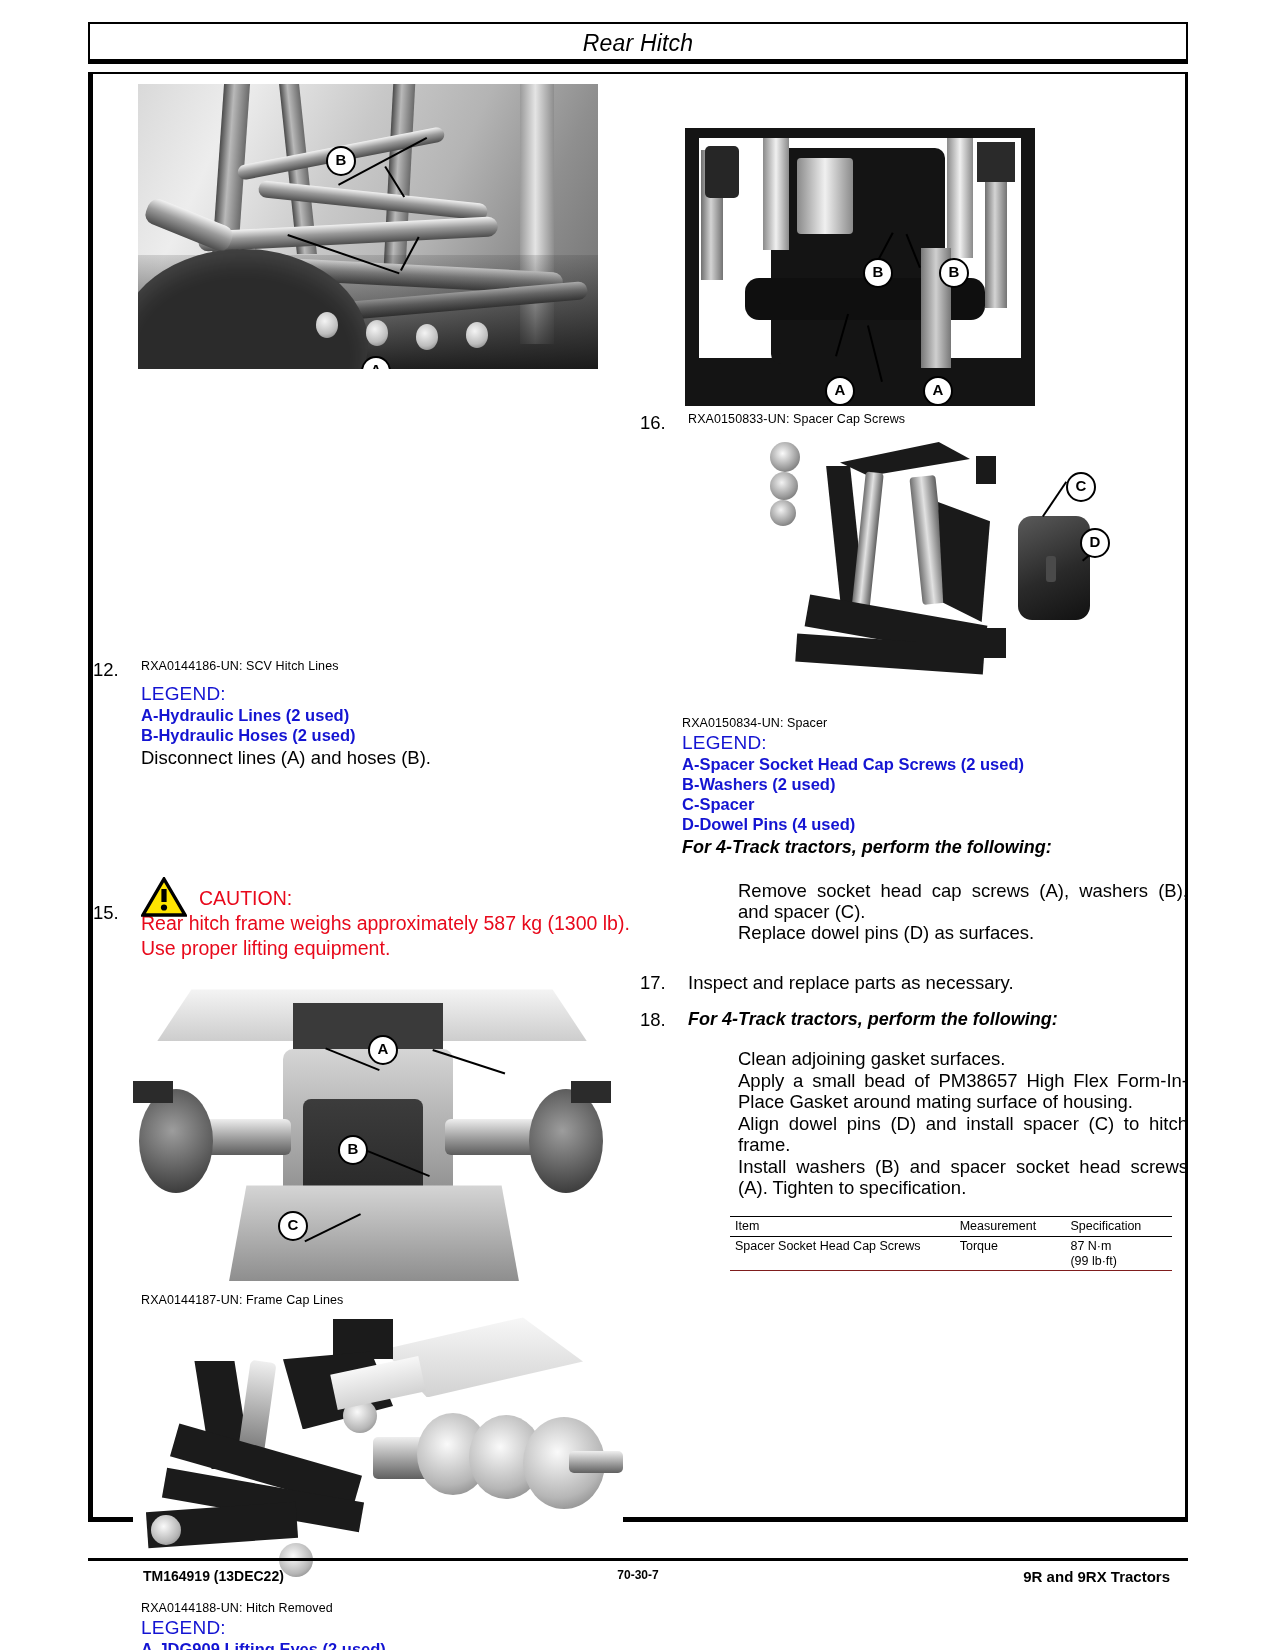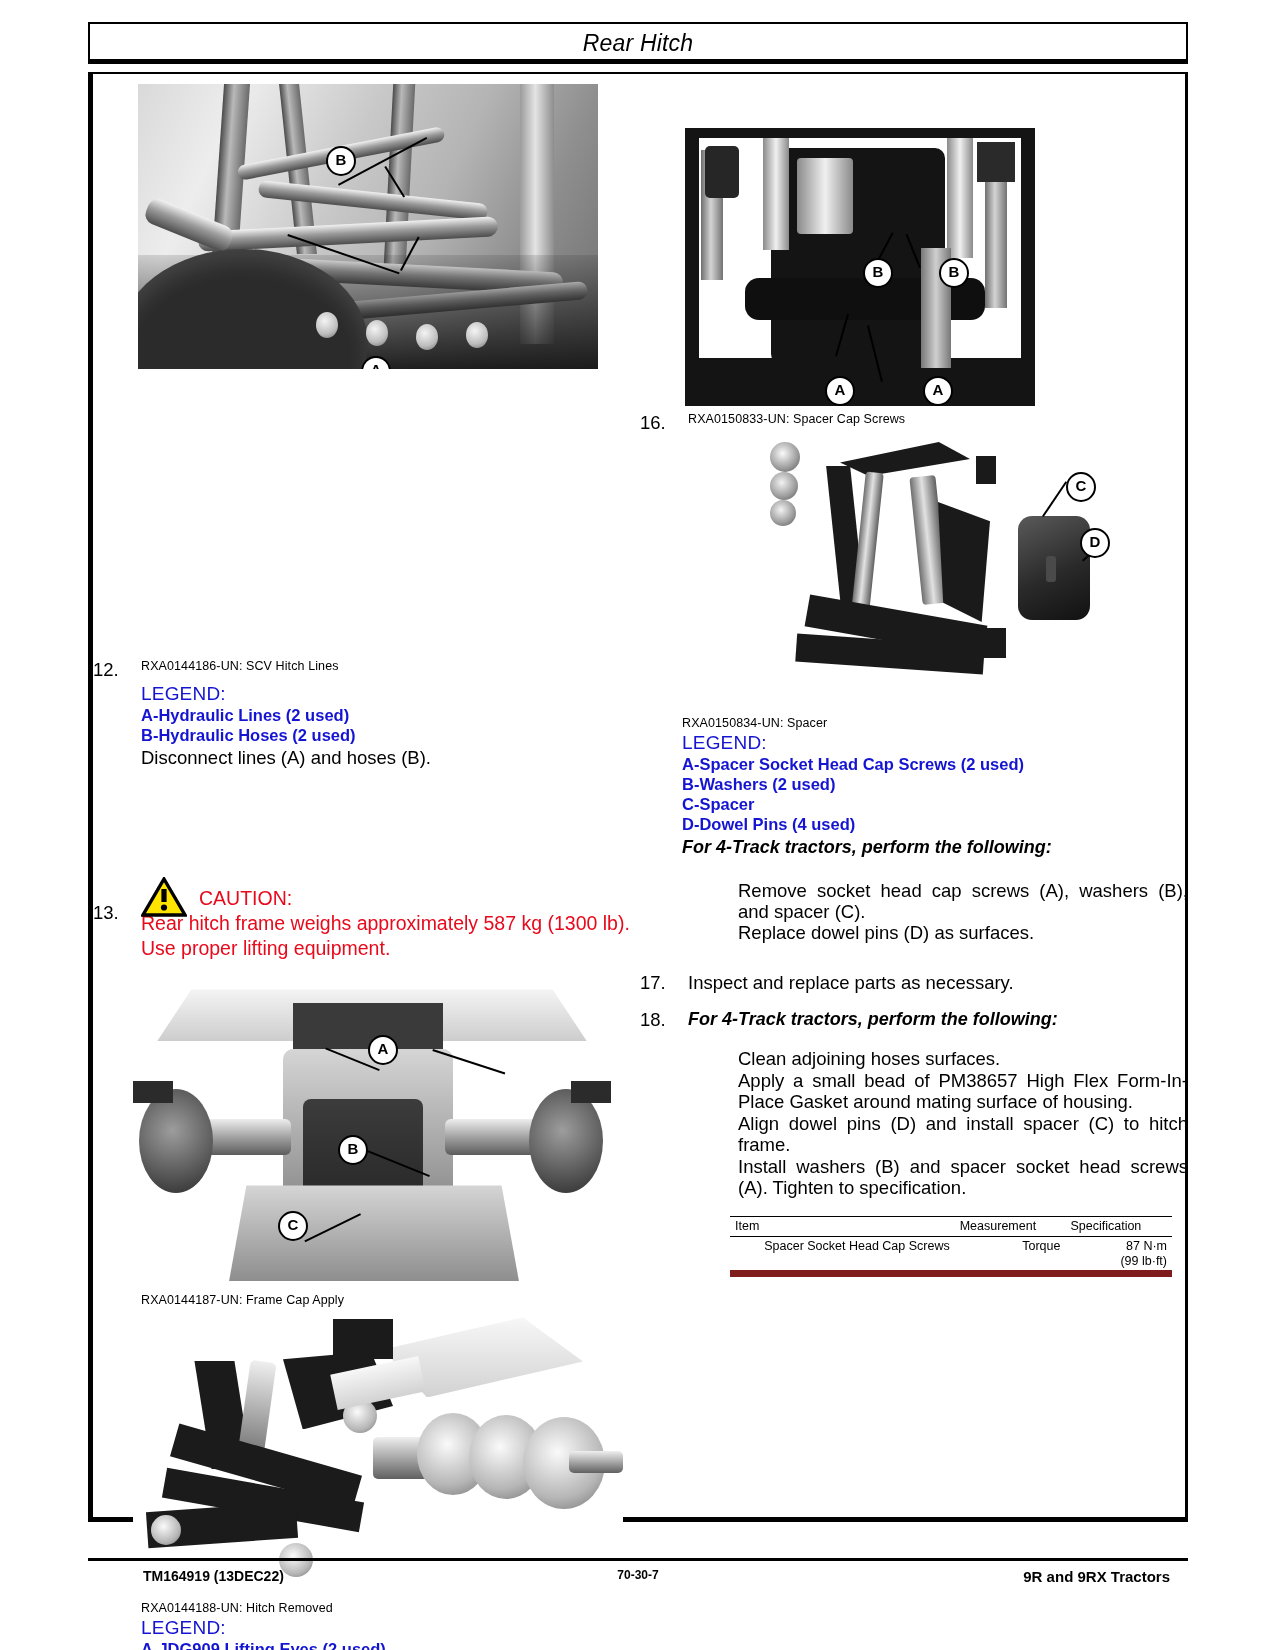--- a/index.html
+++ b/index.html
@@ -122,21 +122,21 @@
   #fig5 .disc { position:absolute; border-radius:50%;
       background:radial-gradient(circle at 42% 38%,#fafafa,#b6b6b6 62%,#6f6f6f); }
   #fig5 .light { position:absolute; background:linear-gradient(180deg,#f7f7f7,#d2d2d2); }
 
   
   .spec-table { width:442px; border-collapse:collapse; font-size:12.5px; }
   .spec-table th {
       font-weight:400; text-align:left; padding:2px 5px 3px 5px;
       border-bottom:1px solid #000;
   }
-  .spec-table td { padding:2px 5px; vertical-align:top; border-bottom:7px solid #7f1d1d;text-align:right;}
+  .spec-table td { padding:2px 5px; vertical-align:top; border-bottom:1px solid #7f1d1d;}
   .spec-table tr.head th { border-top:1px solid #000; }
   .spec-col1 { width:238px; } .spec-col2 { width:104px; } .spec-col3 { width:100px; }
   .twoline { line-height:1.15; }
 </style>
 </head>
 <body>
 
 <div class="page">
 
   <div class="header-box">
@@ -179,21 +179,21 @@
     </div>
 
     <div style="margin-left:48px; margin-top:6px;">
       <div class="legend-head">LEGEND:</div>
       <div class="legend-item">A-Hydraulic Lines (2 used)</div>
       <div class="legend-item">B-Hydraulic Hoses (2 used)</div>
       <div class="para-left" style="margin-top:2px;">Disconnect lines (A) and hoses (B).</div>
     </div>
 
     <div style="position:relative; margin-top:108px;">
-      <div class="step-num" style="top:25px;">13.</div>
+      <div class="step-num" style="top:25px;">15.</div>
       <div style="margin-left:48px;">
         <div style="position:relative; height:34px;">
           <span class="tri-wrap">
             <svg width="46" height="40" viewBox="0 0 46 40">
               <polygon points="23,2 44,38 2,38" fill="#ffe400" stroke="#000" stroke-width="3.4"></polygon>
               <rect x="20.4" y="12" width="5.2" height="13" fill="#000"></rect>
               <circle cx="23" cy="30.5" r="3.1" fill="#000"></circle>
             </svg>
           </span>
           <span class="caution-text" style="position:absolute; left:58px; top:9px;">CAUTION:</span>
@@ -217,21 +217,21 @@
       <div class="body" style="left:96px; top:196px; width:290px; height:96px; clip-path:polygon(6% 0,94% 0,100% 100%,0 100%);"></div>
       <div class="lead" style="left:300px; top:60px; width:76px; transform:rotate(18deg);"></div>
       <div class="lead" style="left:246px; top:82px; width:58px; transform:rotate(202deg);"></div>
       <div class="lead" style="left:232px; top:160px; width:70px; transform:rotate(22deg);"></div>
       <div class="lead" style="left:228px; top:226px; width:62px; transform:rotate(154deg);"></div>
       <div class="callout" style="left:235px; top:46px;">A</div>
       <div class="callout" style="left:205px; top:146px;">B</div>
       <div class="callout" style="left:145px; top:222px;">C</div>
     </div>
 
-    <div class="caption" style="margin-left:48px; margin-top:4px;">RXA0144187-UN: Frame Cap Apply</div>
+    <div class="caption" style="margin-left:48px; margin-top:4px;">RXA0144187-UN: Frame Cap Lines</div>
 
     <div class="fig" id="fig5" style="margin-top:2px;">
       <div class="light" style="left:250px; top:8px; width:200px; height:80px; clip-path:polygon(0 40%,70% 0,100% 55%,22% 100%);"></div>
       <div class="blk" style="left:200px; top:10px; width:60px; height:40px;"></div>
       <div class="blk" style="left:150px; top:42px; width:110px; height:78px; clip-path:polygon(0 10%,80% 0,100% 70%,18% 100%);"></div>
       <div class="blk" style="left:70px; top:52px; width:40px; height:108px; transform:skewX(9deg);"></div>
       <div class="shaft" style="left:110px; top:52px; width:26px; height:110px; transform:rotate(8deg);"></div>
       <div class="blk" style="left:38px; top:140px; width:190px; height:34px; transform:rotate(16deg);"></div>
       <div class="blk" style="left:30px; top:176px; width:200px; height:30px; transform:rotate(10deg);"></div>
       <div class="blk" style="left:14px; top:198px; width:150px; height:36px; transform:rotate(-4deg);"></div>
@@ -330,21 +330,21 @@
       <div class="step-num">17.</div>
       <div class="step-body para-left">Inspect and replace parts as necessary.</div>
     </div>
 
     <div class="step" style="margin-top:16px;">
       <div class="step-num">18.</div>
       <div class="step-body bold-italic">For 4-Track tractors, perform the following:</div>
     </div>
 
     <div style="margin-left:98px; margin-top:18px; width:450px;">
-      <div class="para">Clean adjoining hoses surfaces.</div>
+      <div class="para">Clean adjoining gasket surfaces.</div>
       <div class="para">Apply a small bead of PM38657 High Flex Form-In-Place Gasket around mating surface of housing.</div>
       <div class="para">Align dowel pins (D) and install spacer (C) to hitch frame.</div>
       <div class="para">Install washers (B) and spacer socket head screws (A). Tighten to specification.</div>
     </div>
 
     <table class="spec-table" style="margin-left:90px; margin-top:18px;">
       <tbody>
           <tr class="head">
         <th class="spec-col1">Item</th>
         <th class="spec-col2">Measurement</th>

